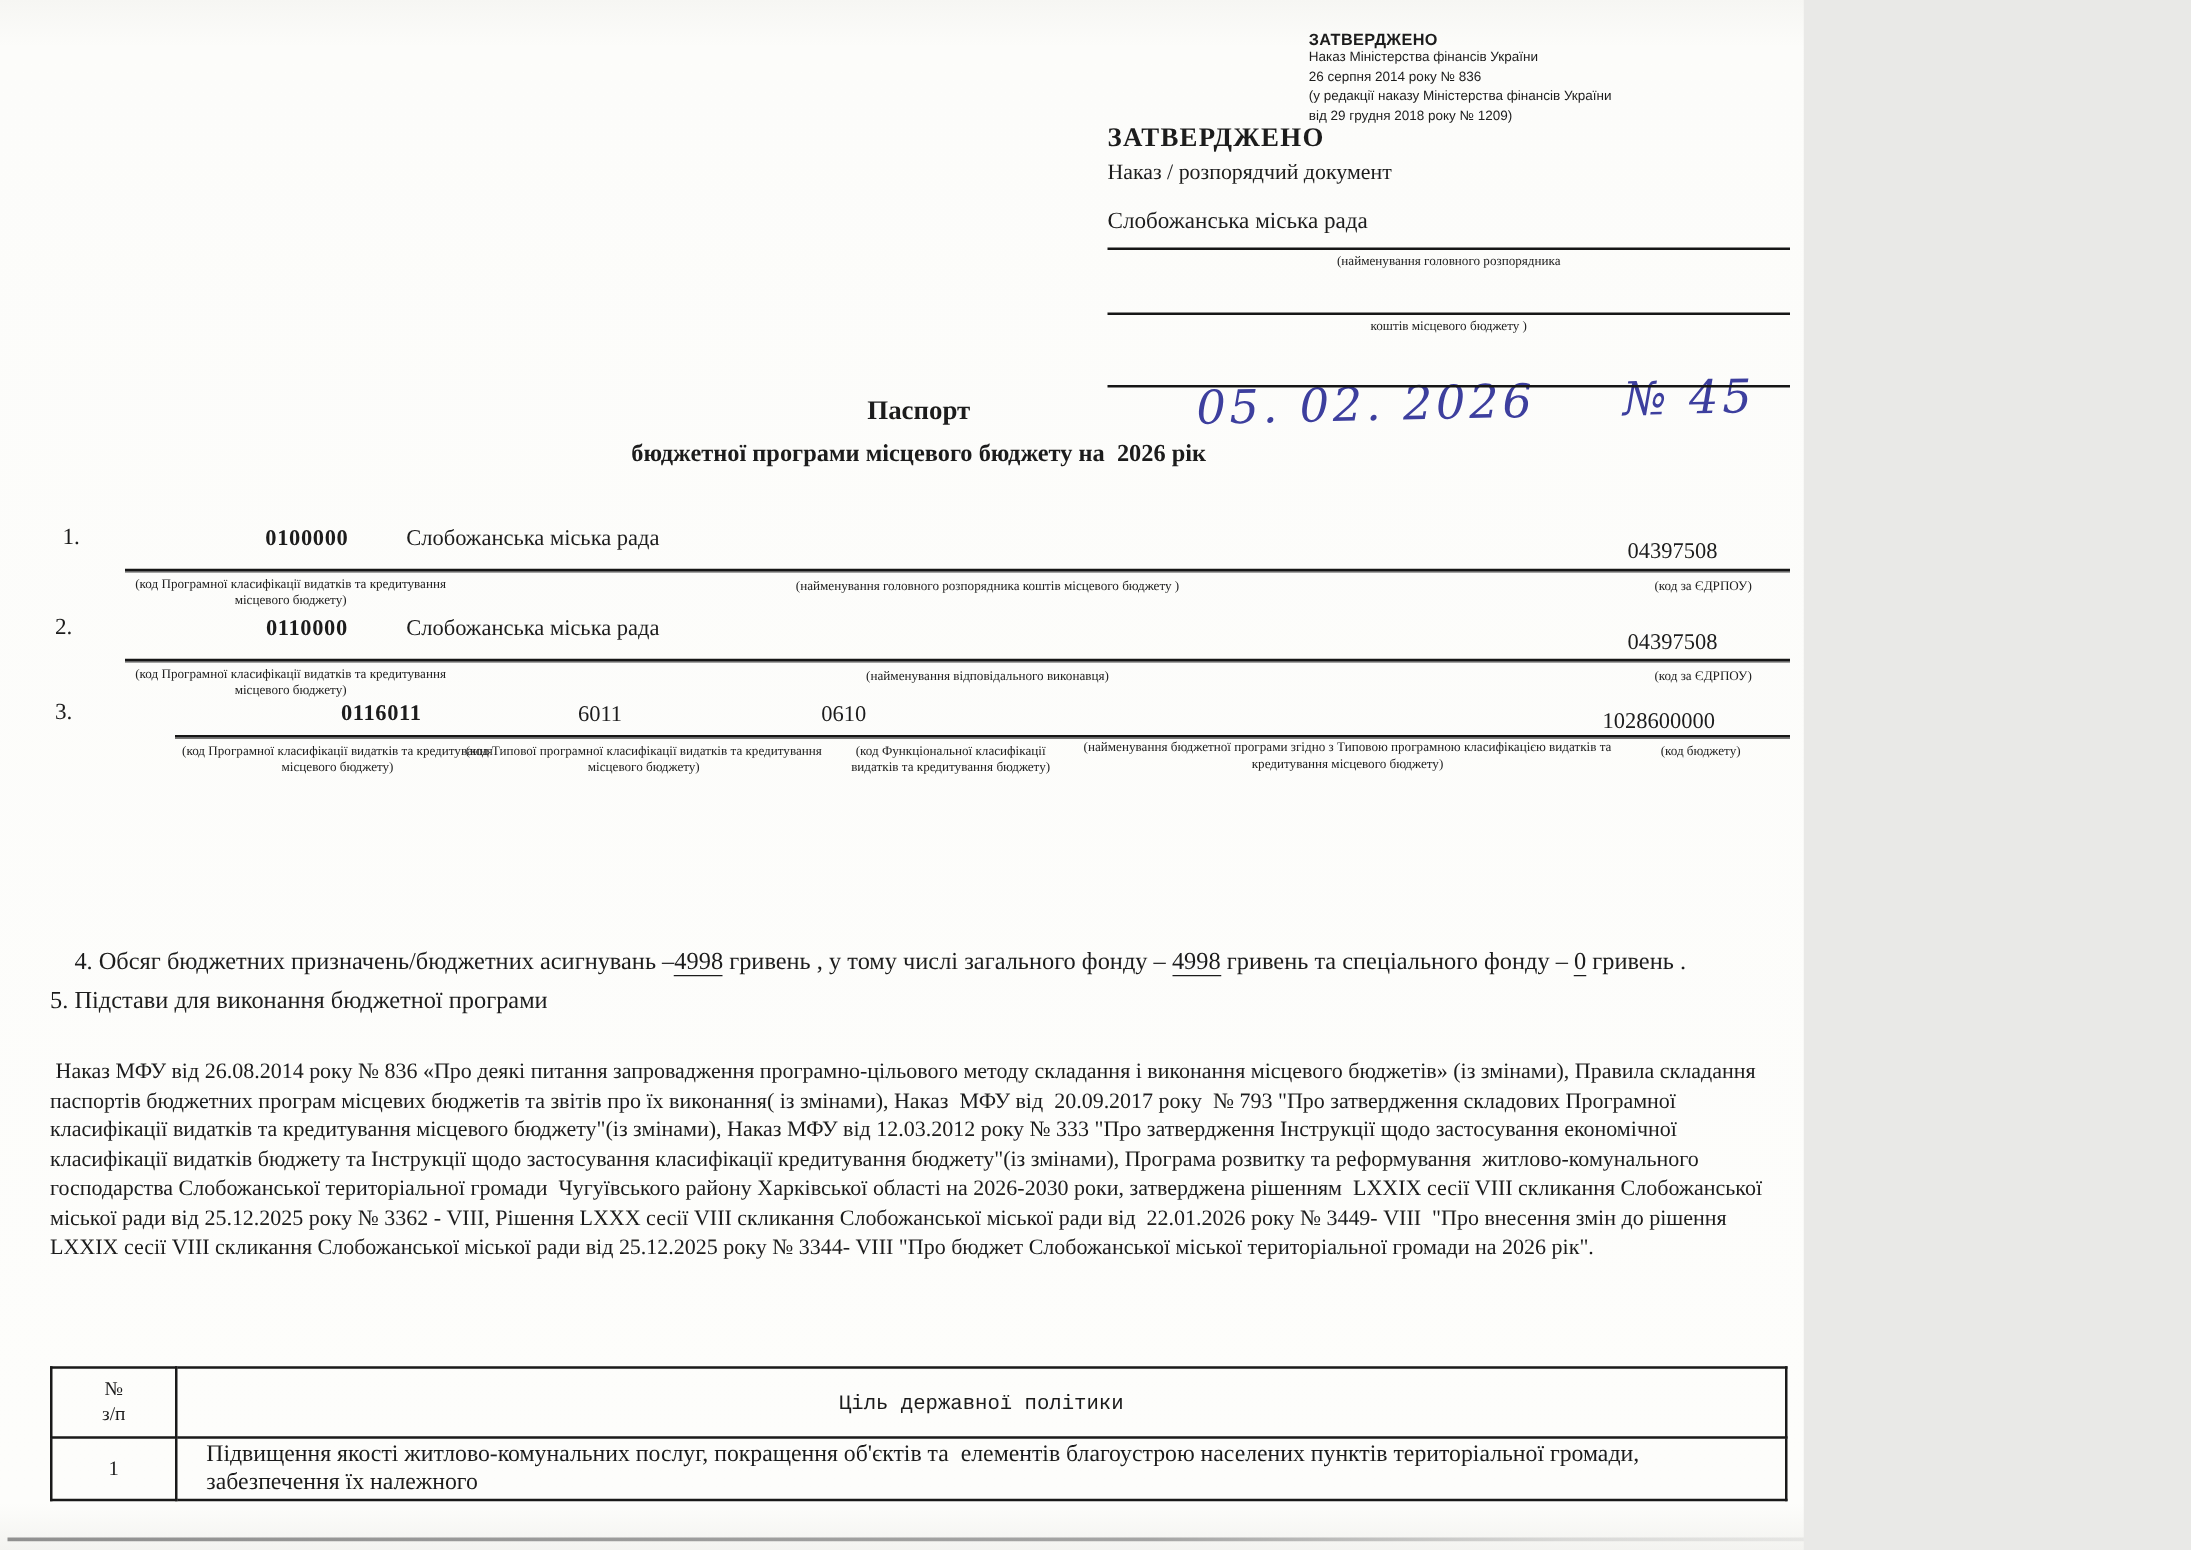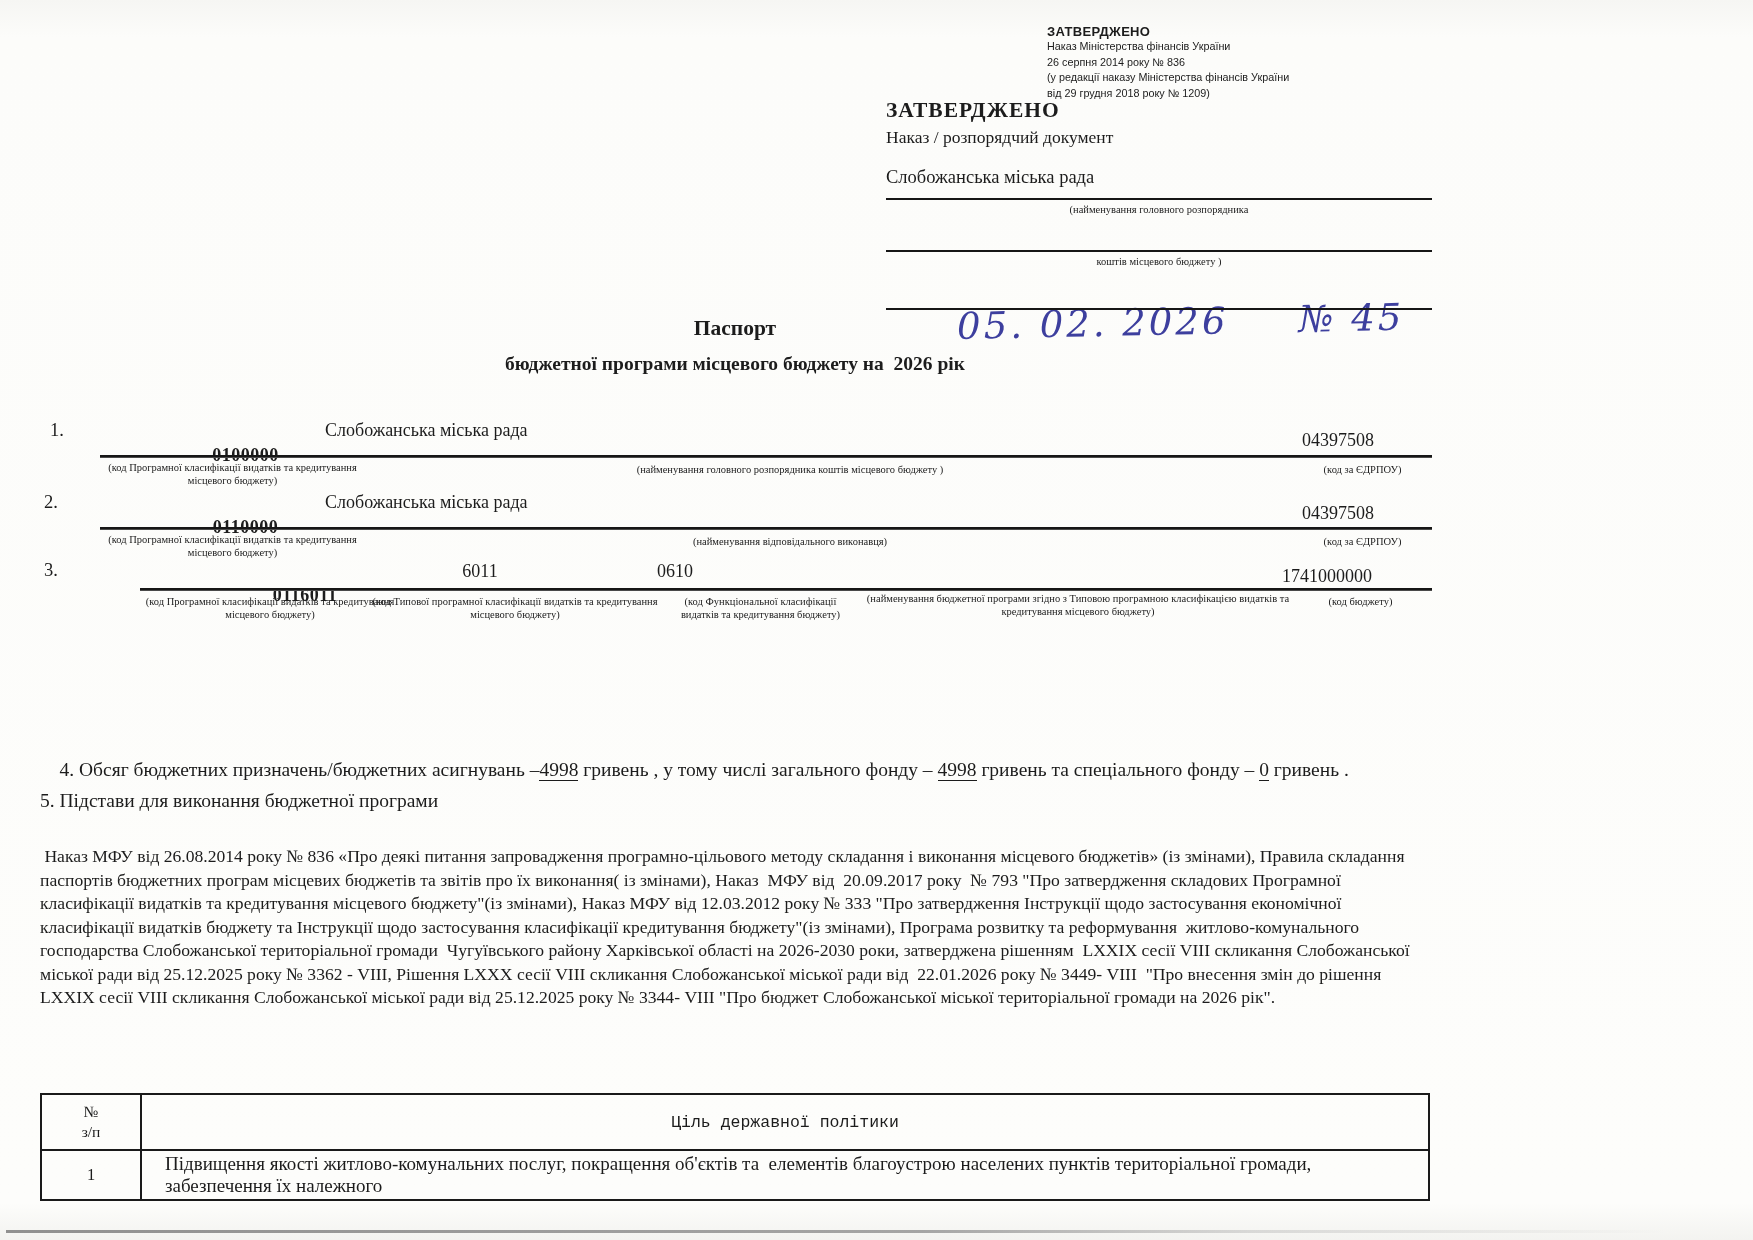--- a/index.html
+++ b/index.html
@@ -3,32 +3,32 @@
 <meta charset="utf-8">
 <style>
   * { margin:0; padding:0; box-sizing:border-box; }
   html,body { width:1753px; height:1240px; }
   body {
     font-family:"Liberation Serif", serif;
     color:#1c1c1c;
     background:#e9e9e7;
   }
   .page {
-    position:relative; width:1753px; height:1240px; overflow:hidden;
+    position:relative; width:1443px; height:1240px; overflow:hidden;
     background:linear-gradient(180deg,#f6f6f3 0%, #fcfcfa 3%, #fdfdfb 97%, #f3f3f0 100%);
   }
   .abs { position:absolute; }
   .sans { font-family:"Liberation Sans", sans-serif; }
   .serif { font-family:"Liberation Serif", serif; }
   .b { font-weight:bold; }
   .ctr { text-align:center; }
   .cap { font-size:10.5px; line-height:13px; color:#222; text-align:center; }
   .rule { height:3px; border-top:2px solid #161616; border-bottom:1px solid #4a4a4a; }
   .sigline { height:2px; background:#161616; }
-  .code { font-size:18px; font-weight:bold; letter-spacing:0.5px;margin-top:25px; }
+  .code { font-size:18px; font-weight:bold; letter-spacing:0.5px; }
   .num { font-size:18.5px; }
   .txt18 { font-size:18px; }
   .sec { font-size:19.5px; white-space:pre-wrap; }
   .uval { border-bottom:1.5px solid #1c1c1c; font-weight:normal; }
   .hand {
     font-family:"DejaVu Serif", serif; font-style:italic;
     font-size:37px; letter-spacing:3px; transform:rotate(-1.2deg);
     white-space:pre;
   }
   .stamp-title { font-size:13px; font-weight:bold; letter-spacing:0.3px; }
@@ -92,21 +92,21 @@
   <div class="abs txt18" style="left:1302px; top:503px;">04397508</div>
   <div class="abs rule" style="left:100px; top:527px; width:1332px;"></div>
   <div class="abs cap" style="left:100px; top:533px; width:265px;">(код Програмної класифікації видатків та кредитування місцевого бюджету)</div>
   <div class="abs cap" style="left:440px; top:535px; width:700px;">(найменування відповідального виконавця)</div>
   <div class="abs cap" style="left:1285px; top:535px; width:155px;">(код за ЄДРПОУ)</div>
 
   <div class="abs num" style="left:44px; top:560px;">3.</div>
   <div class="abs ctr code" style="left:210px; top:560px; width:190px;">0116011</div>
   <div class="abs ctr txt18" style="left:405px; top:561px; width:150px;">6011</div>
   <div class="abs ctr txt18" style="left:605px; top:561px; width:140px;">0610</div>
-  <div class="abs txt18" style="left:1282px; top:566px;">1741000000</div>
+  <div class="abs txt18" style="left:1282px; top:566px;">1028600000</div>
   <div class="abs rule" style="left:140px; top:588px; width:1292px;"></div>
   <div class="abs cap" style="left:130px; top:595px; width:280px;">(код Програмної класифікації видатків та кредитування місцевого бюджету)</div>
   <div class="abs cap" style="left:365px; top:595px; width:300px;">(код Типової програмної класифікації видатків та кредитування місцевого бюджету)</div>
   <div class="abs cap" style="left:668px; top:595px; width:185px;">(код Функціональної класифікації видатків та кредитування бюджету)</div>
   <div class="abs cap" style="left:858px; top:592px; width:440px;">(найменування бюджетної програми згідно з Типовою програмною класифікацією видатків та кредитування місцевого бюджету)</div>
   <div class="abs cap" style="left:1288px; top:595px; width:145px;">(код бюджету)</div>
 
   <div class="abs sec" style="left:40px; top:737px; width:1690px;">
     <span>4. Обсяг бюджетних призначень/бюджетних асигнувань –</span><span class="uval">4998</span><span> гривень , у тому числі загального фонду – </span><span class="uval">4998</span><span> гривень та спеціального фонду – </span><span class="uval">0</span><span> гривень .</span>
   </div>

